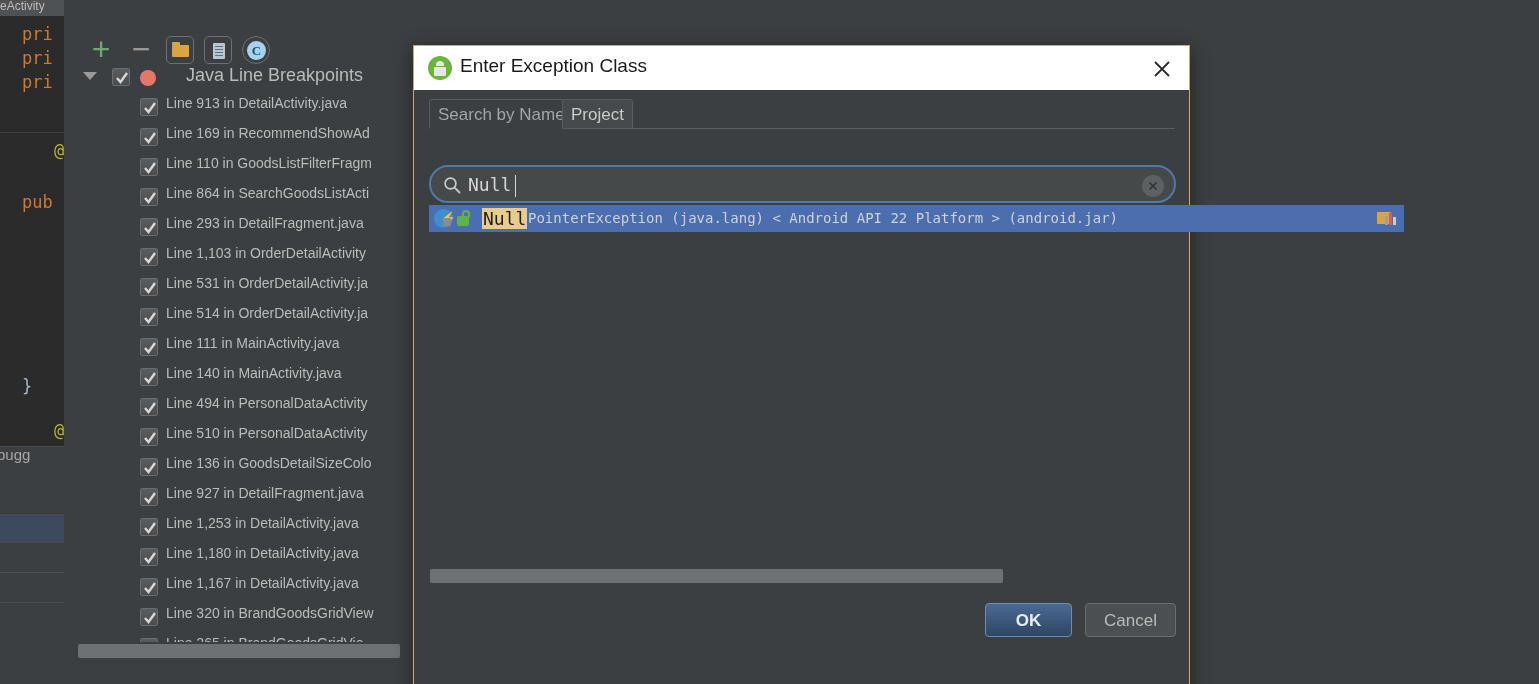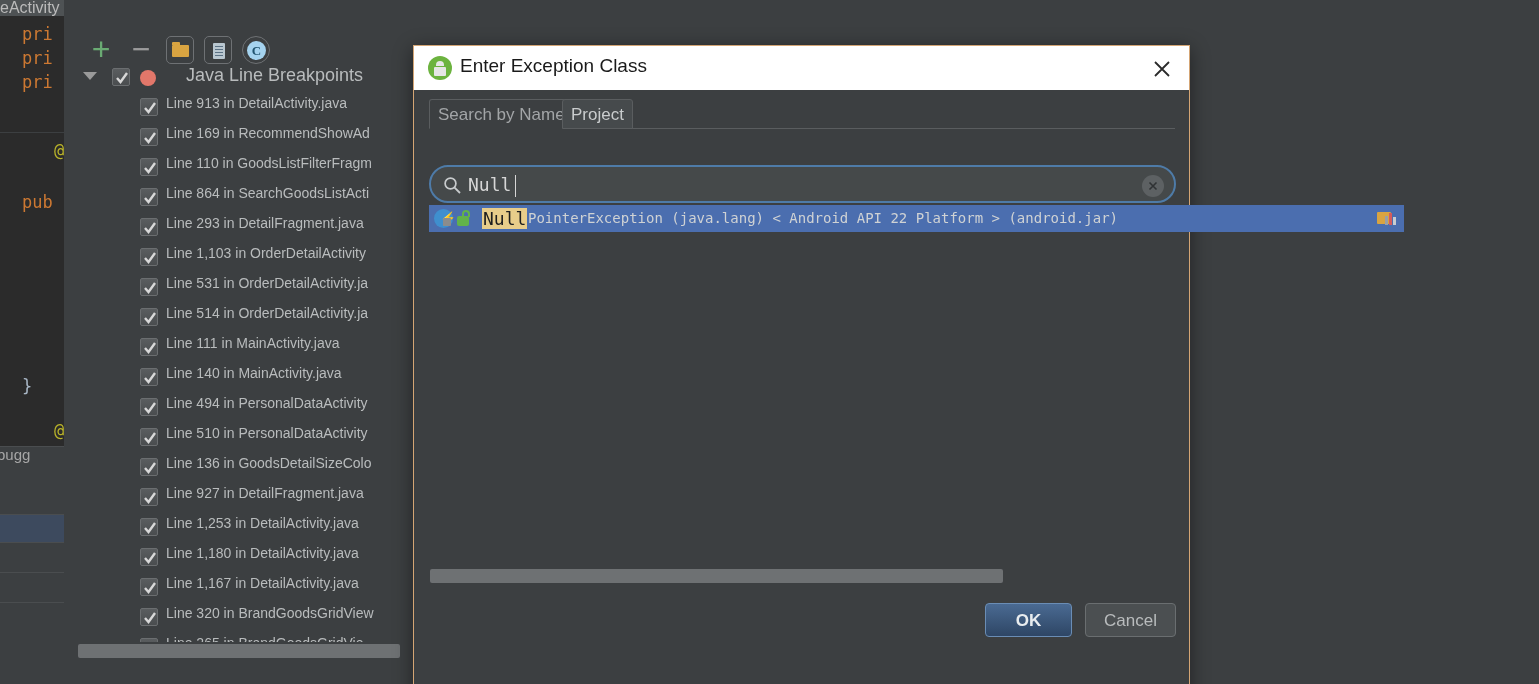--- a/index.html
+++ b/index.html
@@ -15,21 +15,21 @@
   .editor-pane {
     position: absolute; left: 0; top: 0; width: 194px; height: 684px;
     background: #3c3f41;
   }
   .editor-tabstrip {
     position: absolute; left: 0; top: 0; width: 194px; height: 16px;
     background: #4e5254; overflow: hidden;
   }
   .editor-tab-label {
     position: absolute; left: 0; top: -1px;
-    font-size: 16px; color: #bbbbbb; white-space: nowrap;
+    font-size: 12px; color: #bbbbbb; white-space: nowrap;
   }
   .code-area {
     position: absolute; left: 0; top: 16px; width: 194px; height: 390px;
     background: #2b2b2b; overflow: hidden;
   }
   .gutter-line {
     position: absolute; left: 0; width: 194px; height: 1px; background: #3c3f41;
   }
   .code-line {
     position: absolute; left: 22px;

